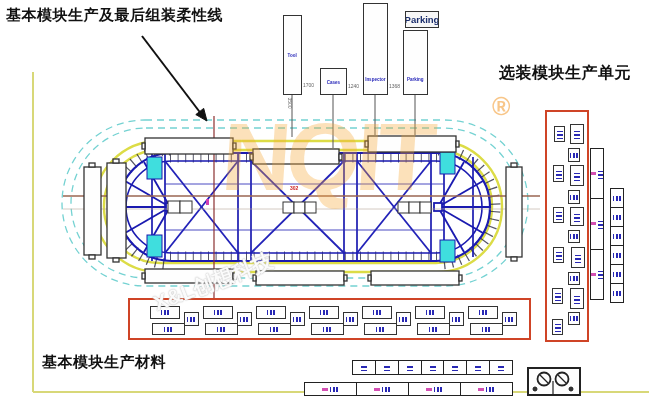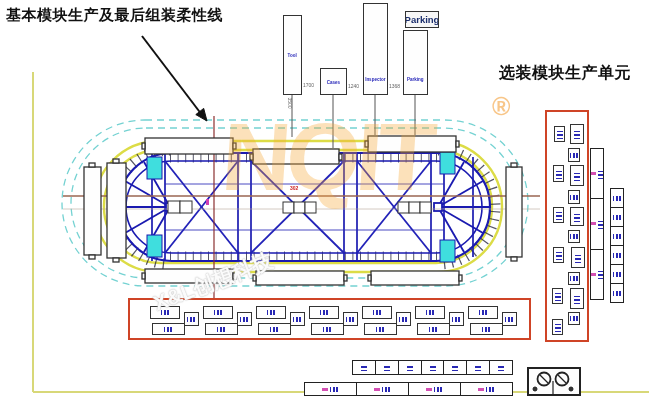--- a/index.html
+++ b/index.html
@@ -183,20 +183,21 @@
       <line x1="540" y1="375" x2="548" y2="383" stroke-width="1.2"></line>
       <line x1="558" y1="375" x2="566" y2="383" stroke-width="1.2"></line>
       <line x1="553" y1="381" x2="553" y2="395" stroke-width="1.2"></line>
       <circle cx="535" cy="389" r="2" fill="#333"></circle>
         <circle cx="571" cy="389" r="2" fill="#333"></circle>
     </g>
   </svg>
 
   <div class="title" style="left:6px;top:6px;">基本模块生产及最后组装柔性线</div>
   <div class="title" style="left:499px;top:63px;font-size:16px;">选装模块生产单元</div>
+  <div class="title" style="left:42px;top:353px;">基本模块生产材料</div>
 
   <div class="box" style="left:283px;top:15px;width:19px;height:80px;">
     <span class="tiny">Tool</span>
   </div>
   <div class="box" style="left:320px;top:68px;width:27px;height:27px;">
     <span class="tiny">Cases</span>
   </div>
   <div class="box" style="left:363px;top:3px;width:25px;height:92px;align-items:flex-end;padding-bottom:12px;">
     <span class="tiny">Inspector</span>
   </div>

